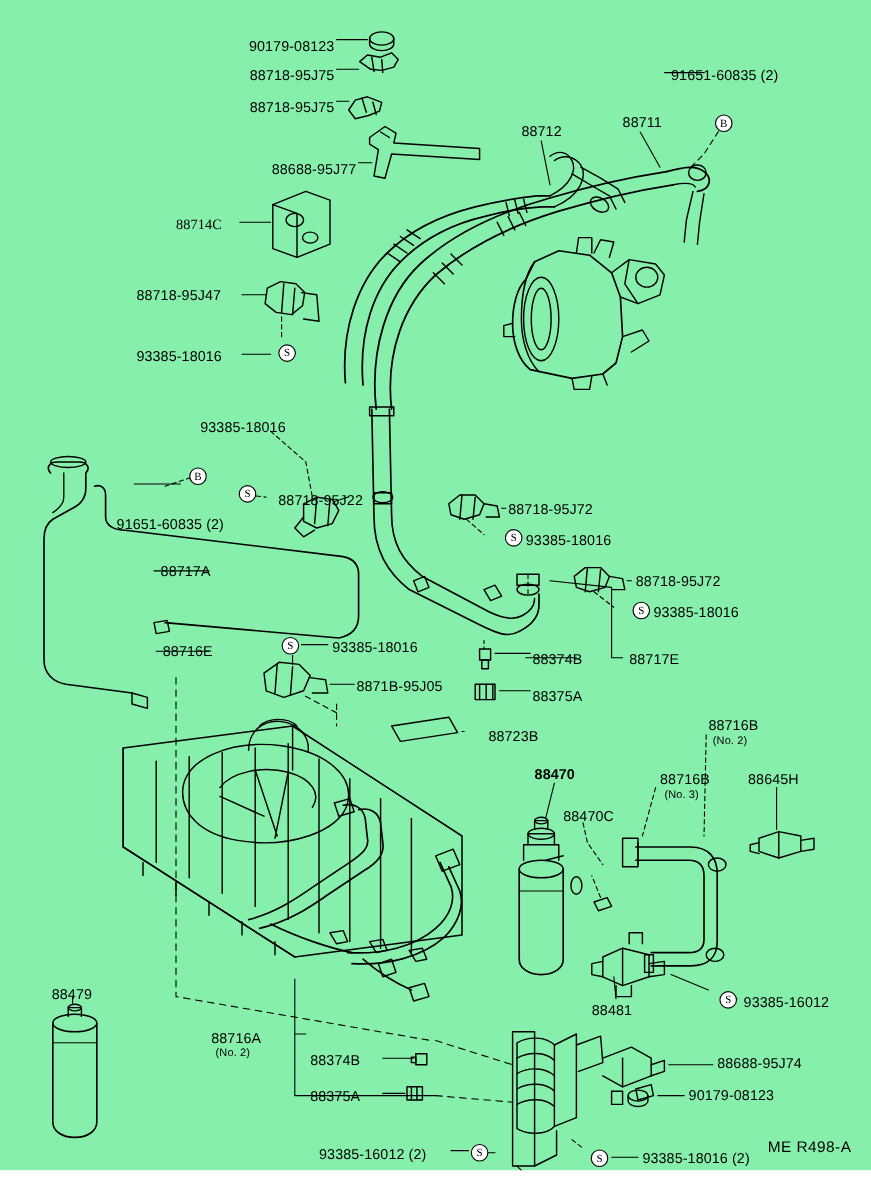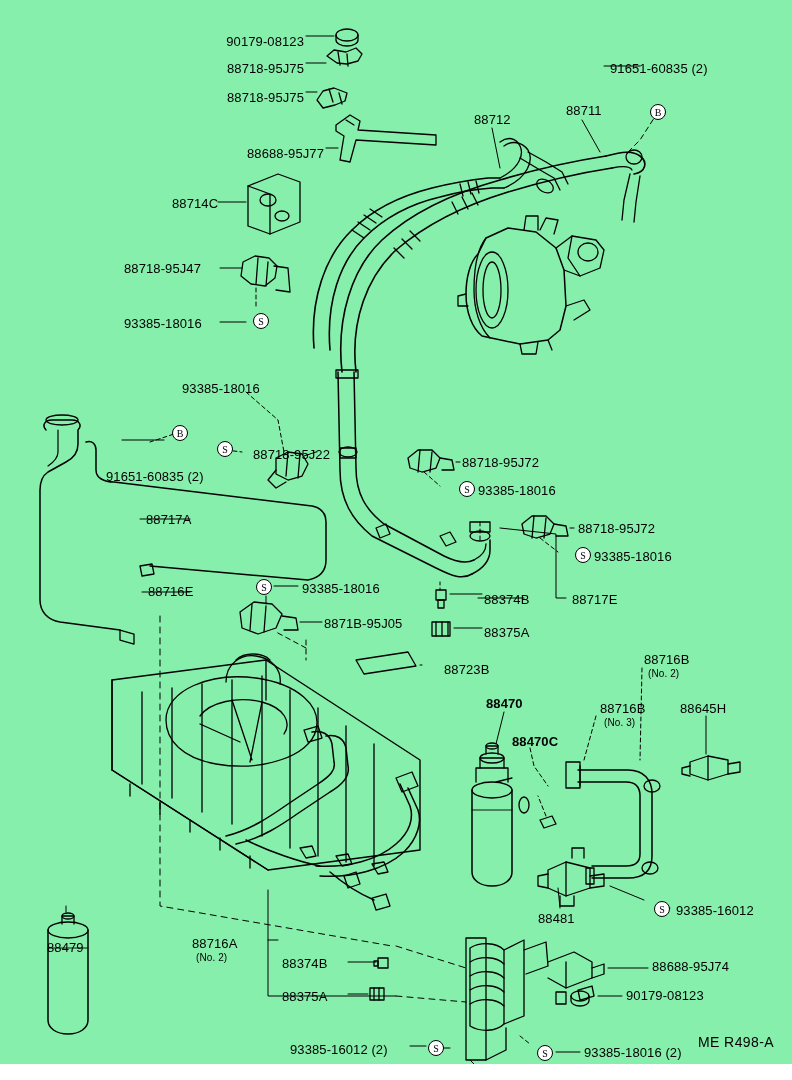--- a/index.html
+++ b/index.html
@@ -403,44 +403,44 @@
     </g>
   </svg>
 
   <div class="lbl right" style="left:208px; top:34px; width:96px;">90179-08123</div>
   <div class="lbl right" style="left:208px; top:61px; width:96px;">88718-95J75</div>
   <div class="lbl right" style="left:208px; top:90px; width:96px;">88718-95J75</div>
   <div class="lbl right" style="left:228px; top:146px; width:96px;">88688-95J77</div>
   <div class="lbl" style="left:610px; top:61px;">91651-60835 (2)</div>
   <div class="lbl" style="left:474px; top:112px;">88712</div>
   <div class="lbl" style="left:566px; top:103px;">88711</div>
-  <div class="lbl" style="left:172px; top:196px;">88714C</div>
+  <div class="lbl" style="left:160px; top:196px;font-family:Liberation Serif, serif;">88714C</div>
   <div class="lbl" style="left:124px; top:261px;">88718-95J47</div>
   <div class="lbl" style="left:124px; top:316px;">93385-18016</div>
   <div class="lbl" style="left:182px; top:381px;">93385-18016</div>
   <div class="lbl" style="left:253px; top:447px;">88718-95J22</div>
   <div class="lbl" style="left:106px; top:469px;">91651-60835 (2)</div>
   <div class="lbl" style="left:146px; top:512px;">88717A</div>
   <div class="lbl" style="left:148px; top:584px;">88716E</div>
   <div class="lbl" style="left:462px; top:455px;">88718-95J72</div>
   <div class="lbl" style="left:478px; top:483px;">93385-18016</div>
   <div class="lbl" style="left:578px; top:521px;">88718-95J72</div>
   <div class="lbl" style="left:594px; top:549px;">93385-18016</div>
   <div class="lbl" style="left:572px; top:592px;">88717E</div>
   <div class="lbl" style="left:484px; top:592px;">88374B</div>
   <div class="lbl" style="left:484px; top:625px;">88375A</div>
   <div class="lbl" style="left:302px; top:581px;">93385-18016</div>
   <div class="lbl" style="left:324px; top:616px;">8871B-95J05</div>
   <div class="lbl" style="left:444px; top:662px;">88723B</div>
   <div class="lbl" style="left:486px; top:696px;font-weight:bold;">88470</div>
-  <div class="lbl" style="left:512px; top:734px;font-weight:bold;">88470C</div>
+  <div class="lbl" style="left:512px; top:734px;">88470C</div>
   <div class="lbl" style="left:644px; top:652px;">88716B</div>
   <div class="lbl" style="left:600px; top:701px;">88716B</div>
   <div class="lbl" style="left:680px; top:701px;">88645H</div>
-  <div class="lbl" style="left:47px; top:896px;margin-top:44px;">88479</div>
+  <div class="lbl" style="left:47px; top:896px;">88479</div>
   <div class="lbl" style="left:192px; top:936px;">88716A</div>
   <div class="lbl" style="left:282px; top:956px;">88374B</div>
   <div class="lbl" style="left:282px; top:989px;">88375A</div>
   <div class="lbl" style="left:290px; top:1042px;">93385-16012 (2)</div>
   <div class="lbl" style="left:538px; top:911px;">88481</div>
   <div class="lbl" style="left:676px; top:903px;">93385-16012</div>
   <div class="lbl" style="left:652px; top:959px;">88688-95J74</div>
   <div class="lbl" style="left:626px; top:988px;">90179-08123</div>
   <div class="lbl" style="left:584px; top:1045px;">93385-18016 (2)</div>
   <div class="lbl" style="left:452px; top:1065px;">88472</div>

